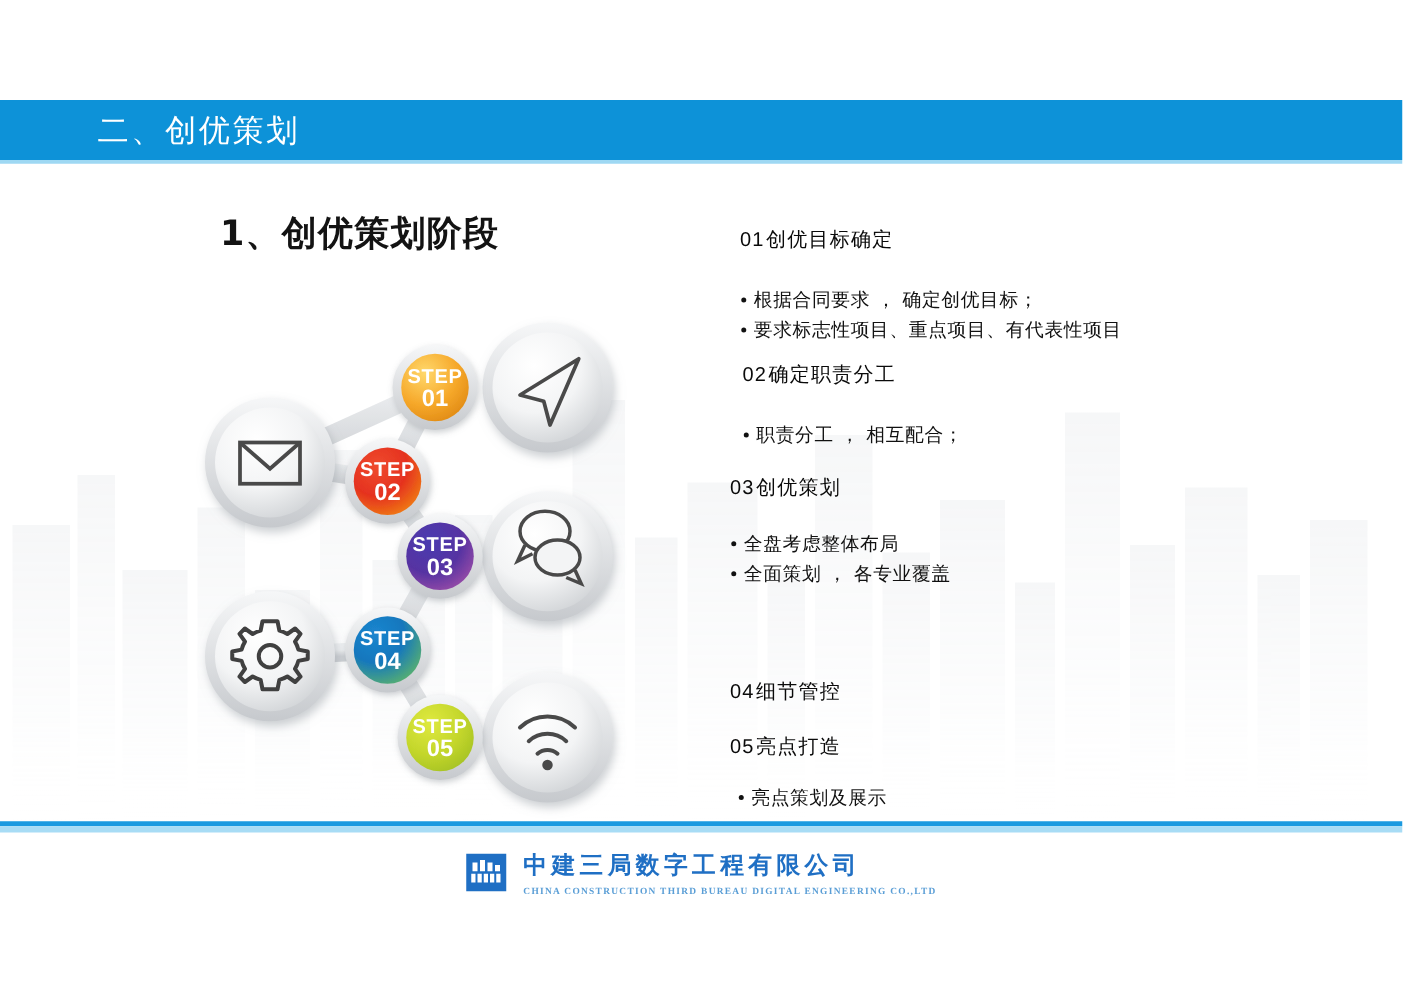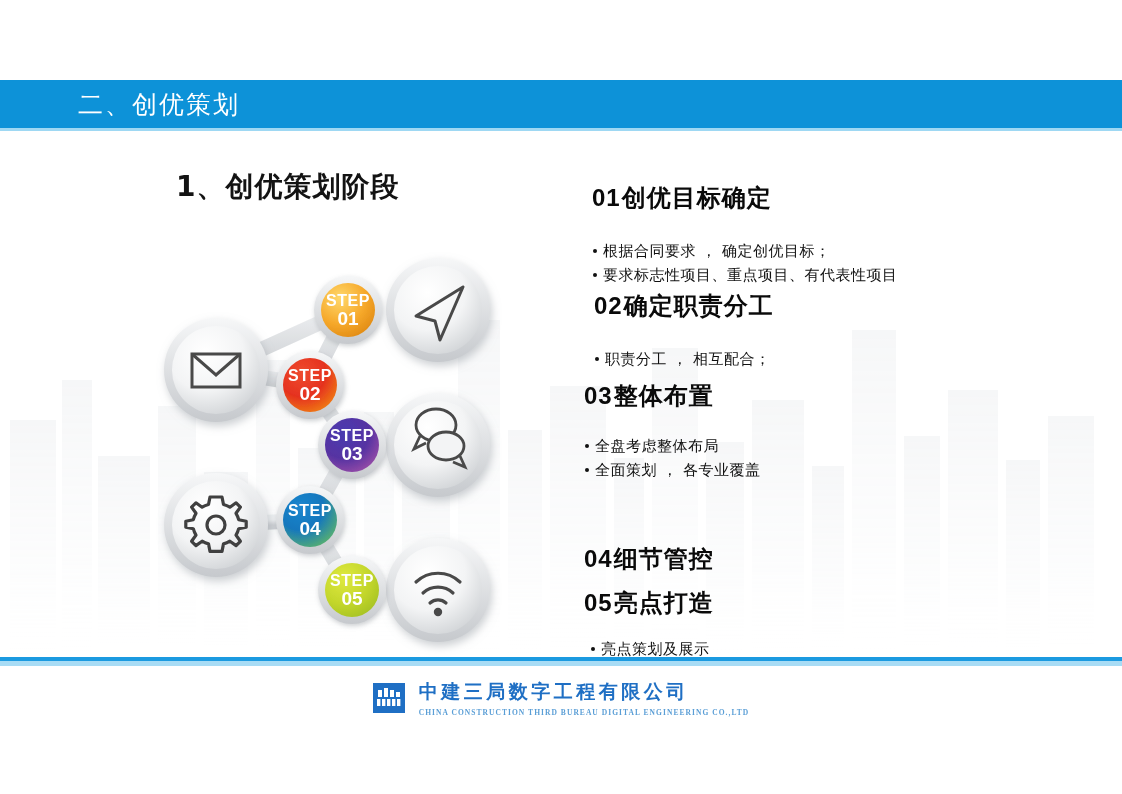--- a/index.html
+++ b/index.html
@@ -40,21 +40,21 @@
     font-family:"DejaVu Sans","Liberation Sans",sans-serif; white-space:nowrap;
   }
 
   
   .infographic{ position:absolute; left:120px; top:230px; width:440px; height:430px; }
 
   
   .content-col{ position:absolute; left:584px; top:182px; width:440px; }
   .blk{ margin-bottom:4px; }
   .blk-head{
-    font-size:24px; font-weight:700; color:#0a0a0a; letter-spacing:1px;
+    font-size:16px; font-weight:400; color:#0a0a0a; letter-spacing:1px;
     font-family:"DejaVu Sans","Liberation Sans",sans-serif; white-space:nowrap;
   }
   .blk-head .num{ font-family:"Liberation Sans",sans-serif; margin-right:1px; }
   .blk-body{ margin-top:25px; }
   .bullet{
     font-size:15px; color:#111; line-height:1.62; letter-spacing:.5px;
     font-family:"DejaVu Sans","Liberation Sans",sans-serif; white-space:nowrap;
     position:relative; padding-left:11px;
   }
   .bullet::before{
@@ -297,21 +297,21 @@
     </div>
 
     <div class="blk" id="blk-1">
       <div class="blk-head"><span class="num">02</span><span>确定职责分工</span></div>
       <div class="blk-body">
         <div class="bullet">职责分工 ， 相互配合；</div>
       </div>
     </div>
 
     <div class="blk" id="blk-2">
-      <div class="blk-head"><span class="num">03</span><span>整体布置</span></div>
+      <div class="blk-head"><span class="num">03</span><span>创优策划</span></div>
       <div class="blk-body">
         <div class="bullet">全盘考虑整体布局</div>
         <div class="bullet">全面策划 ， 各专业覆盖</div>
       </div>
     </div>
 
     <div class="blk" id="blk-3">
       <div class="blk-head"><span class="num">04</span><span>细节管控</span></div>
     </div>
 

